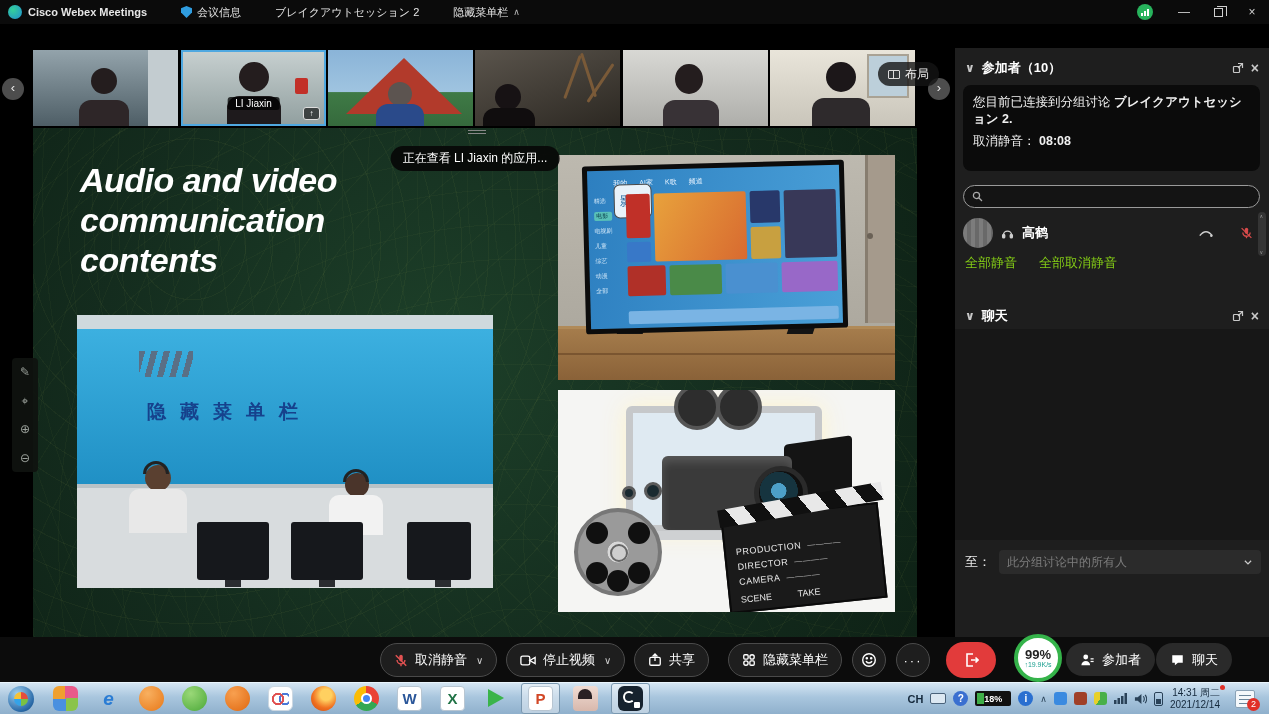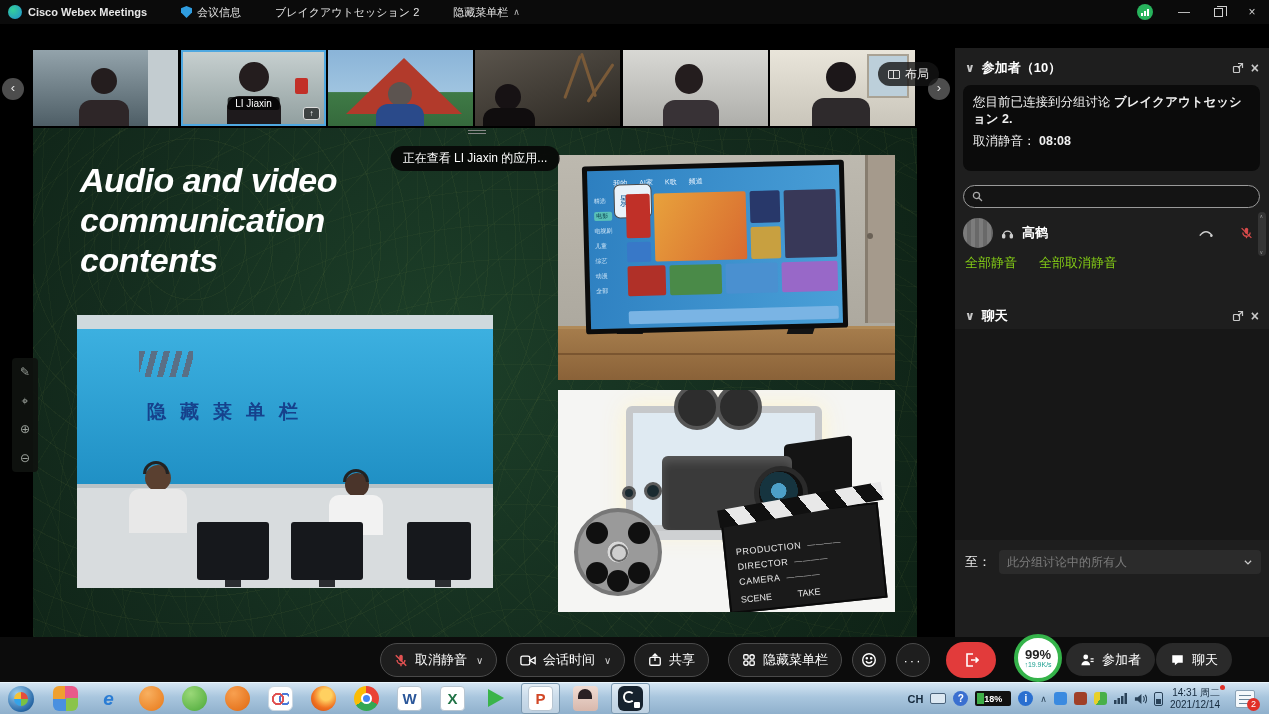--- a/index.html
+++ b/index.html
@@ -508,21 +508,21 @@
         </svg>
       <span>取消静音</span>
       <span class="dn">∨</span>
     </div>
 
     <div class="pill" style="left:506px">
       <svg width="16" height="13" viewBox="0 0 18 14" fill="none" stroke="#fff" stroke-width="1.5">
         <rect x="1" y="2" width="10" height="10" rx="2"></rect>
           <path d="M11 7l6-3.5v7z"></path>
         </svg>
-      <span>会话时间</span>
+      <span>停止视频</span>
       <span class="dn">∨</span>
     </div>
 
     <div class="pill" style="left:634px">
       <svg width="14" height="14" viewBox="0 0 16 16" fill="none" stroke="#fff" stroke-width="1.5">
         <rect x="2" y="5" width="12" height="9" rx="1.5"></rect>
           <path d="M8 9V1.5M5.2 4 8 1.2 10.8 4"></path>
         </svg>
       <span>共享</span>
     </div>

